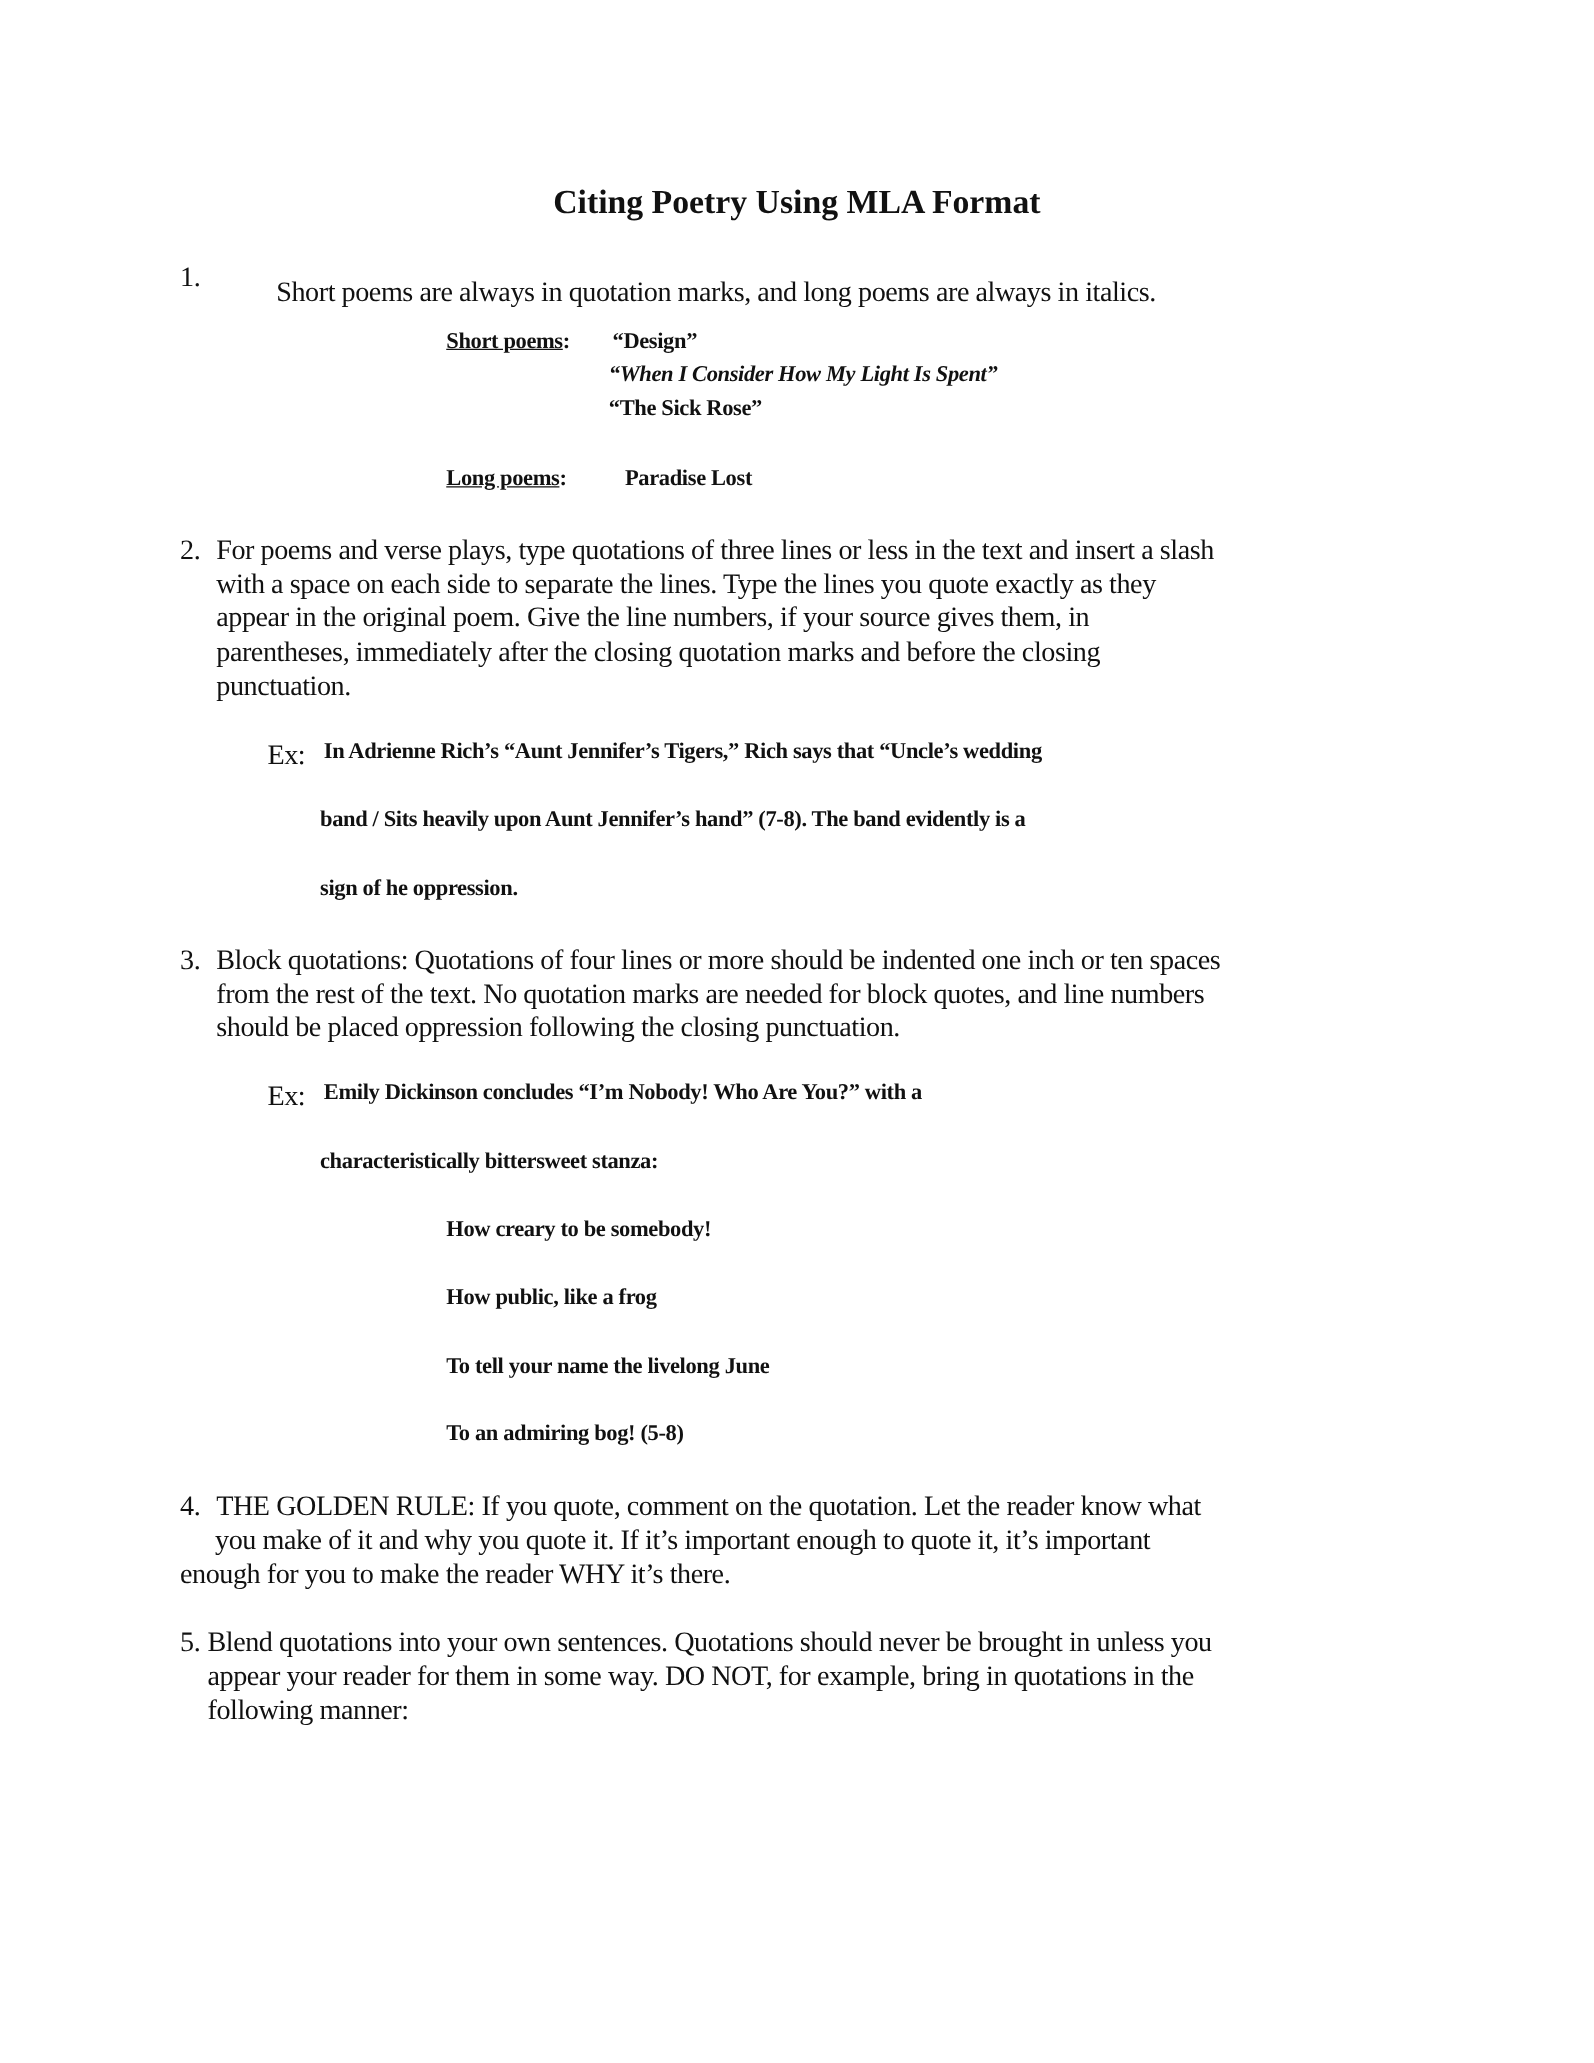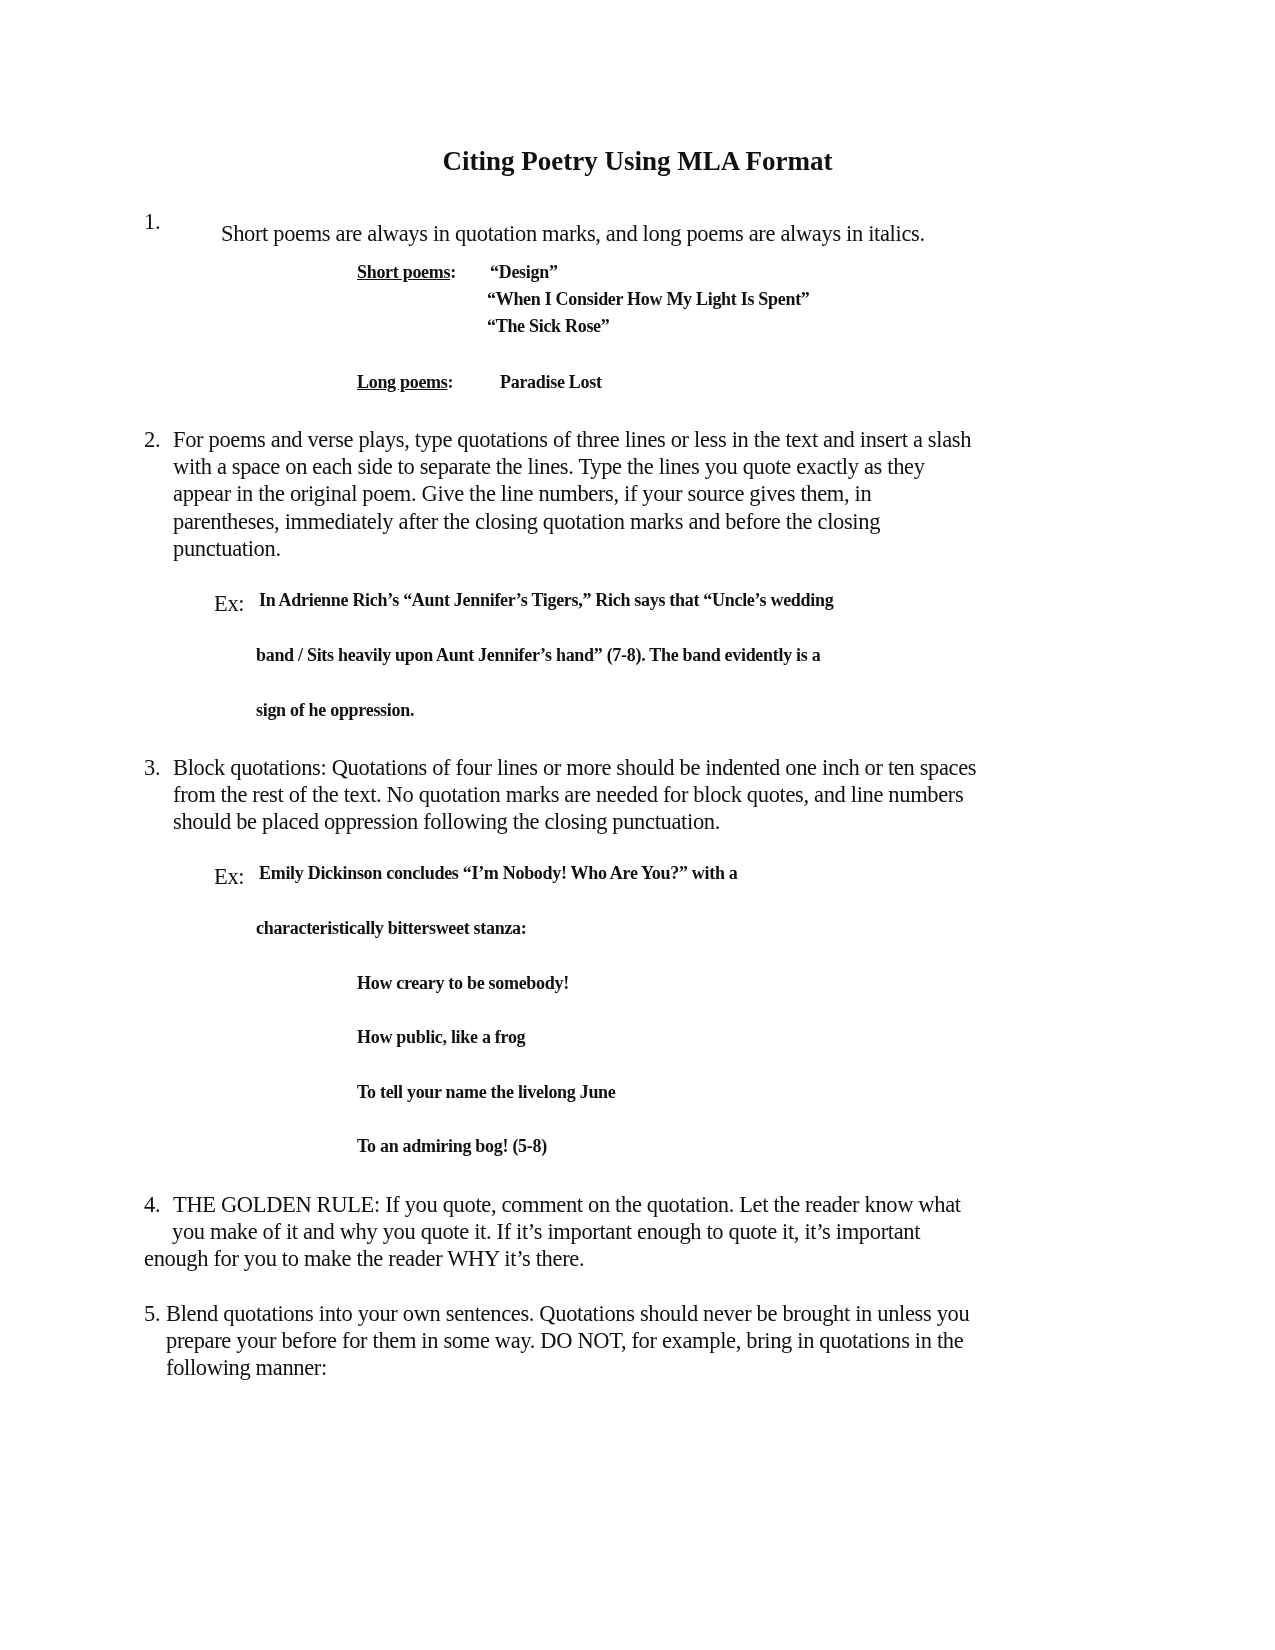--- a/index.html
+++ b/index.html
@@ -17,21 +17,21 @@
 <div>
 
   <div class="abs title">Citing Poetry Using MLA Format</div>
 
   <div>
     <span class="abs p" style="left:144px; top:208px;">1.</span>
     <span class="abs p" style="left:173px; top:220px;margin-left:48px;">Short poems are always in quotation marks, and long poems are always in italics.</span>
 
     <span class="abs b" style="left:357px; top:262px;"><span class="u">Short poems</span><span>:</span></span>
     <span class="abs b" style="left:490px; top:262px;">“Design”</span>
-    <span class="abs b" style="left:487px; top:289px;">“When I Consider How My Light Is Spent”</span>
+    <span class="abs b" style="left:487px; top:289px;font-style:italic;">“When I Consider How My Light Is Spent”</span>
     <span class="abs b" style="left:487px; top:316px;">“The Sick Rose”</span>
 
     <span class="abs b" style="left:357px; top:372px;"><span class="u">Long poems</span><span>:</span></span>
     <span class="abs b" style="left:500px; top:372px;text-align:right;">Paradise Lost</span>
   </div>
 
   <div>
     <span class="abs p" style="left:144px; top:426px;">2.</span>
     <span class="abs p" style="left:173px; top:426px;">For poems and verse plays, type quotations of three lines or less in the text and insert a slash</span>
     <span class="abs p" style="left:173px; top:453px;">with a space on each side to separate the lines.  Type the lines you quote exactly as they</span>
@@ -64,17 +64,17 @@
   <div>
     <span class="abs p" style="left:144px; top:1191px;">4.</span>
     <span class="abs p" style="left:173px; top:1191px;">THE GOLDEN RULE:  If you quote, comment on the quotation.  Let the reader know what</span>
     <span class="abs p" style="left:172px; top:1218px;">you make of it and why you quote it. If it’s important enough to quote it, it’s important</span>
     <span class="abs p" style="left:144px; top:1245px;">enough for you to make the reader WHY it’s there.</span>
   </div>
 
   <div>
     <span class="abs p" style="left:144px; top:1300px;">5.</span>
     <span class="abs p" style="left:166px; top:1300px;">Blend quotations into your own sentences.  Quotations should never be brought in unless you</span>
-    <span class="abs p" style="left:166px; top:1327px;">prepare your before for them in some way.  DO NOT, for example, bring in quotations in the</span>
+    <span class="abs p" style="left:166px; top:1327px;">appear your reader for them in some way.  DO NOT, for example, bring in quotations in the</span>
     <span class="abs p" style="left:166px; top:1354px;">following manner:</span>
   </div>
 
 </div>
 
 </body></html>

